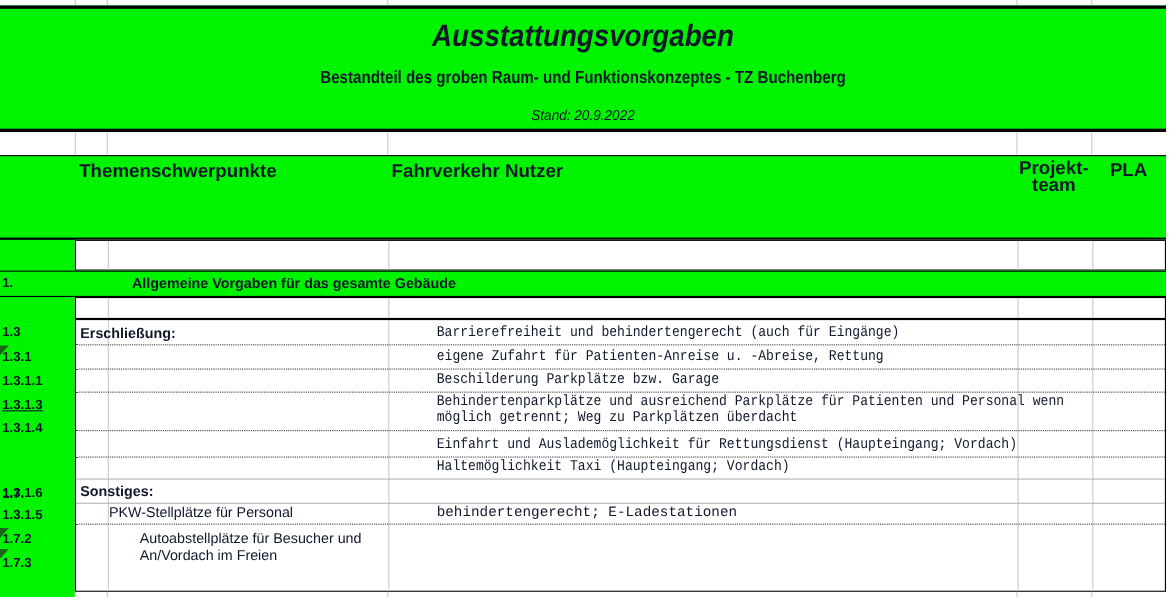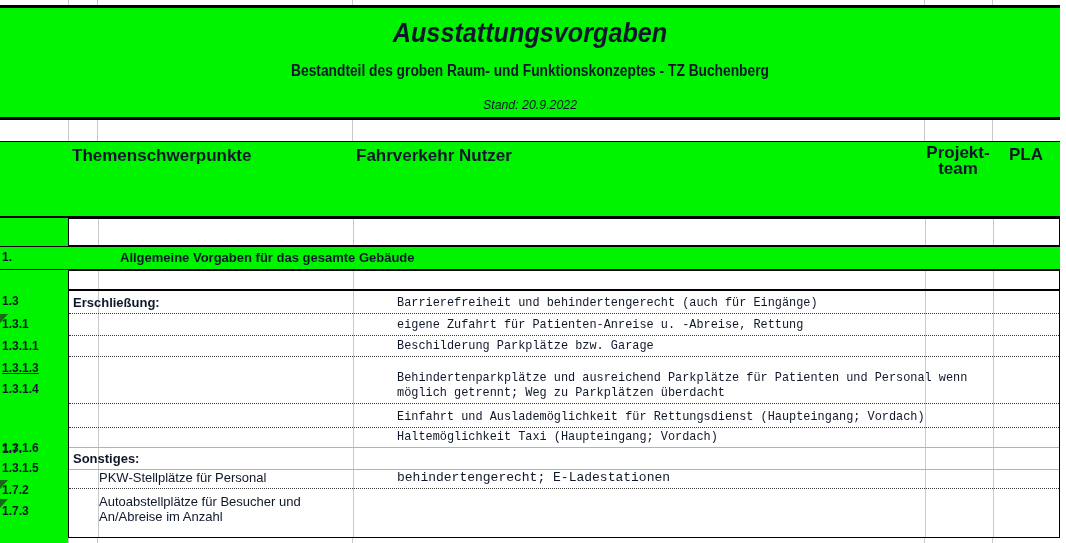--- a/index.html
+++ b/index.html
@@ -139,21 +139,21 @@
       <div class="cd"><span class="narrow">Barrierefreiheit und behindertengerecht (auch für Eingänge)</span></div>
     </div>
     <div class="trow sep-dot" style="height:22px;">
       <div class="cbc pl30"></div>
       <div class="cd"><span class="narrow">eigene Zufahrt für Patienten-Anreise u. -Abreise, Rettung</span></div>
     </div>
     <div class="trow sep-dot" style="height:21px;">
       <div class="cbc pl30"></div>
       <div class="cd"><span class="narrow">Beschilderung Parkplätze bzw. Garage</span></div>
     </div>
-    <div class="trow sep-dot" style="height:35px;margin-top:12px;">
+    <div class="trow sep-dot" style="height:35px;">
       <div class="cbc pl30"></div>
       <div class="cd">
         <span class="narrow narrow2">
           <span>Behindertenparkplätze und ausreichend Parkplätze für Patienten und Personal wenn</span>
           <span>möglich getrennt; Weg zu Parkplätzen überdacht</span>
         </span>
       </div>
     </div>
     <div class="trow sep-dot" style="height:24px;">
       <div class="cbc pl30"></div>
@@ -164,24 +164,24 @@
       <div class="cd"><span class="narrow">Haltemöglichkeit Taxi (Haupteingang; Vordach)</span></div>
     </div>
     <div class="trow sep-gray" style="height:22px;">
       <div class="cbc pl4 bold">Sonstiges:</div>
       <div class="cd"></div>
     </div>
     <div class="trow sep-dot" style="height:19px;">
       <div class="cbc pl30">PKW-Stellplätze für Personal</div>
       <div class="cd">behindertengerecht; E-Ladestationen</div>
     </div>
-    <div class="trow" style="height:38px;">
+    <div class="trow" style="height:38px;padding-left:28px;">
       <div class="cbc pl30 twolines">
         <span>Autoabstellplätze für Besucher und</span>
-        <span>An/Abreise im Anzahl</span>
+        <span>An/Vordach im Freien</span>
       </div>
     </div>
   </div>
 
   <div class="rownum" style="top:294px;">1.3</div>
   <div class="rownum" style="top:317px;">1.3.1</div>
   <div class="rownum" style="top:339px;">1.3.1.1</div>
   <div class="rownum" style="top:361px;text-decoration:underline;">1.3.1.3</div>
   <div class="rownum" style="top:382px;">1.3.1.4</div>
   <div class="rownum" style="top:417px;margin-top:44px;">1.3.1.5</div>

